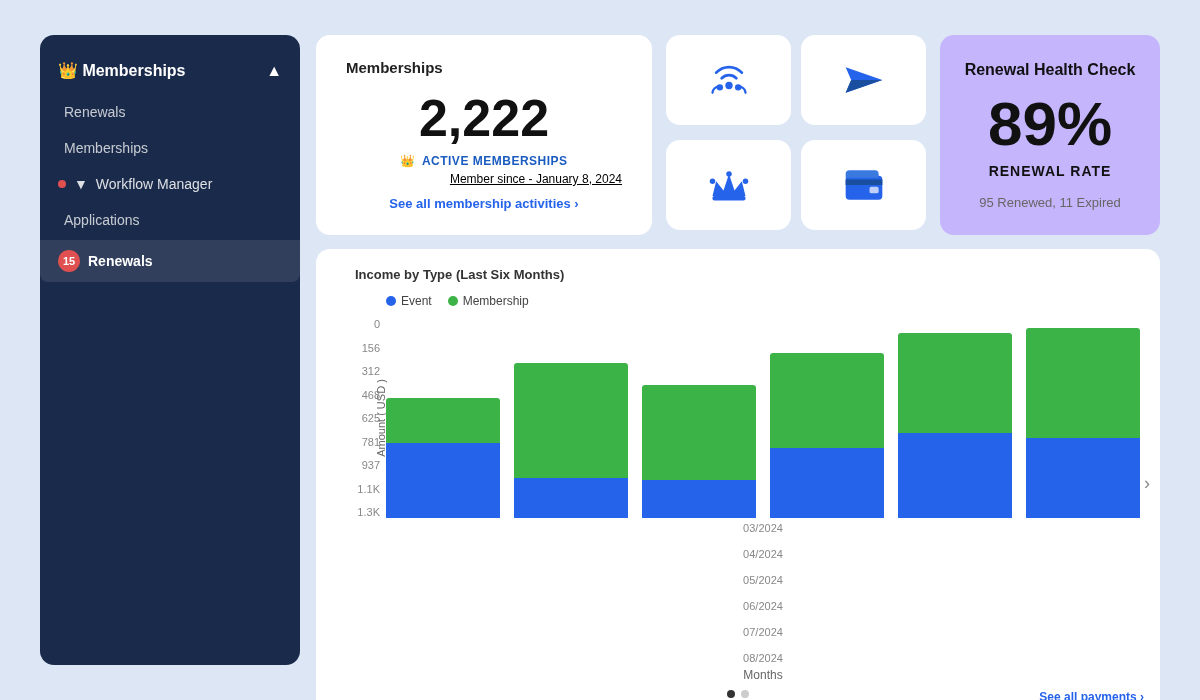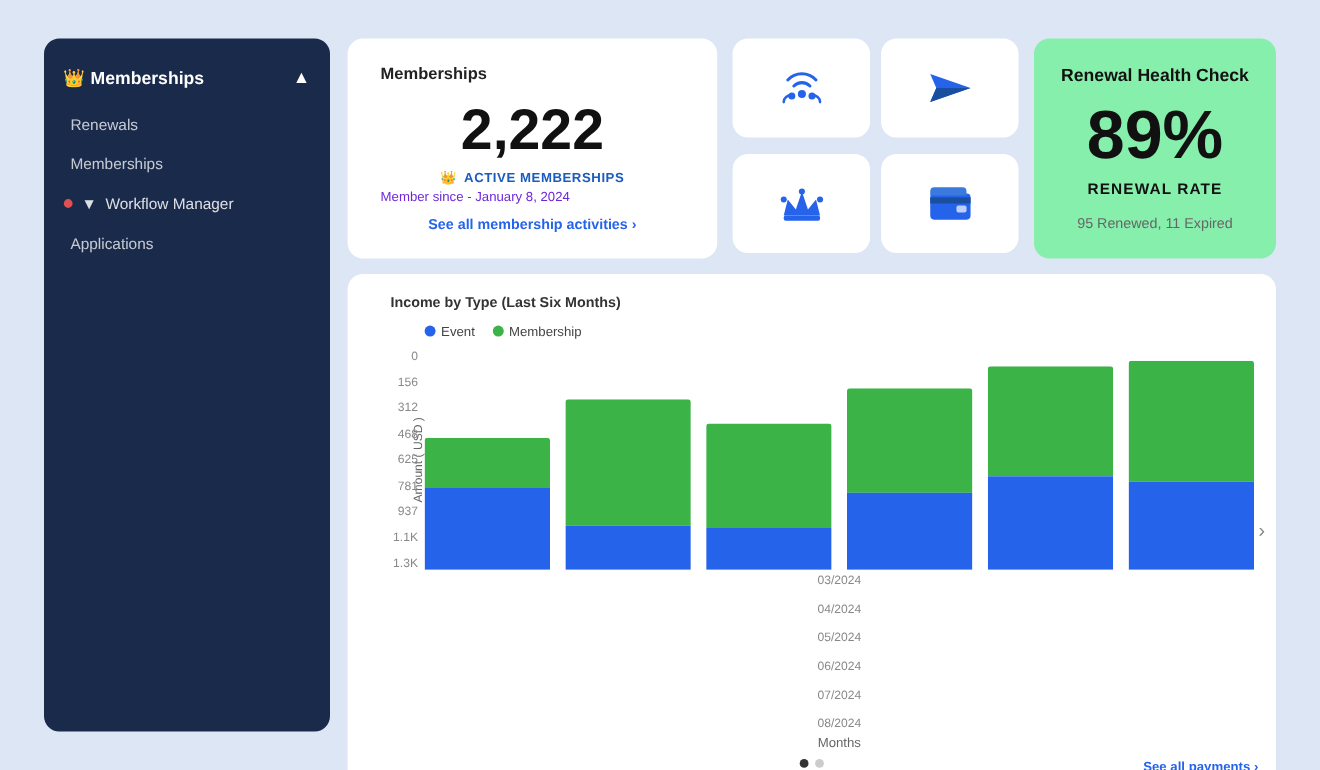--- a/index.html
+++ b/index.html
@@ -126,25 +126,26 @@
       justify-content: center;
       gap: 6px;
       width: 100%;
       color: #1a5cbf;
       font-size: 12px;
       font-weight: 700;
       letter-spacing: 0.5px;
       margin-top: 4px;
     }
     .memberships-card .since-text {
-      color: #6d28d9;
+      color: #000000;
       font-size: 12px;
-      text-align: left;
+      text-align: right;
       width: 100%;
       margin-top: 2px;
+      text-decoration: underline;
     }
     .memberships-card .see-all {
       color: #2563eb;
       font-size: 13px;
       font-weight: 600;
       text-align: center;
       width: 100%;
       cursor: pointer;
       margin-top: 8px;
     }
@@ -164,21 +165,21 @@
       justify-content: center;
       height: 90px;
       cursor: pointer;
     }
     .icon-tile svg {
       width: 44px; height: 44px;
       fill: #2563eb;
     }
     
     .renewal-card {
-      background: #86efac;
+      background: #c4b5fd;
       border-radius: 14px;
       padding: 24px 24px;
       width: 220px;
       flex-shrink: 0;
       display: flex;
       flex-direction: column;
       align-items: center;
       justify-content: center;
       gap: 4px;
     }
@@ -358,20 +359,24 @@
     <div class="sidebar-sub-item">
       <span>Memberships</span>
     </div>
     <div class="sidebar-section">
       <span class="dot"></span>
       <span>▼</span>
       <span>Workflow Manager</span>
     </div>
     <div class="sidebar-sub-item">
       <span>Applications</span>
+    </div>
+    <div class="sidebar-renewals">
+      <div class="badge-15">15</div>
+      <span>Renewals</span>
     </div>
   </div>
 
   <div class="main-content">
 
     <div class="top-row">
 
       <div class="memberships-card">
         <div class="card-title">Memberships</div>
         <div class="big-number">2,222</div>

